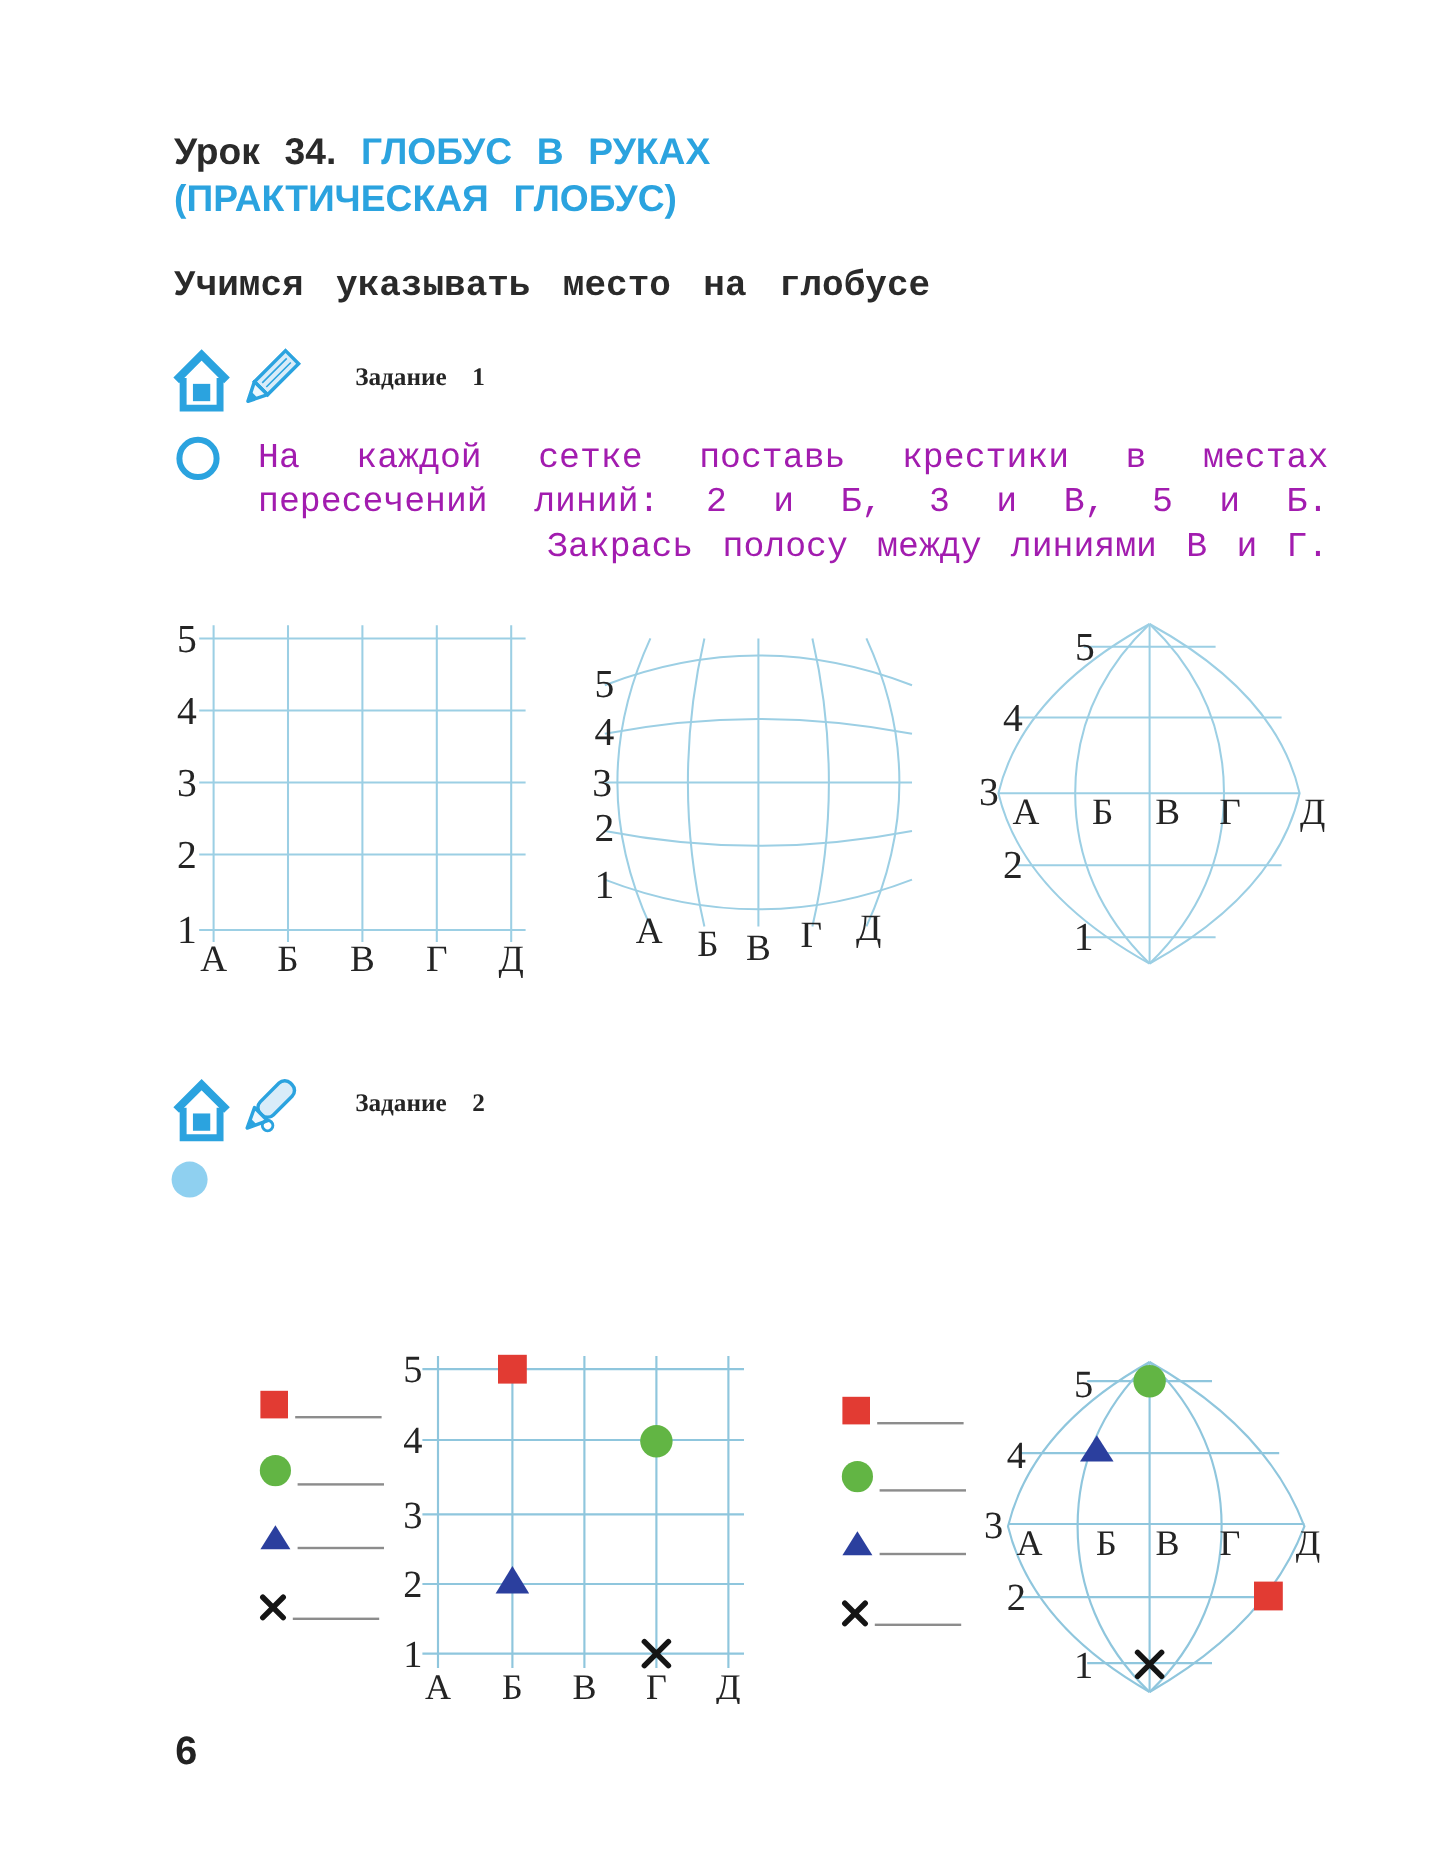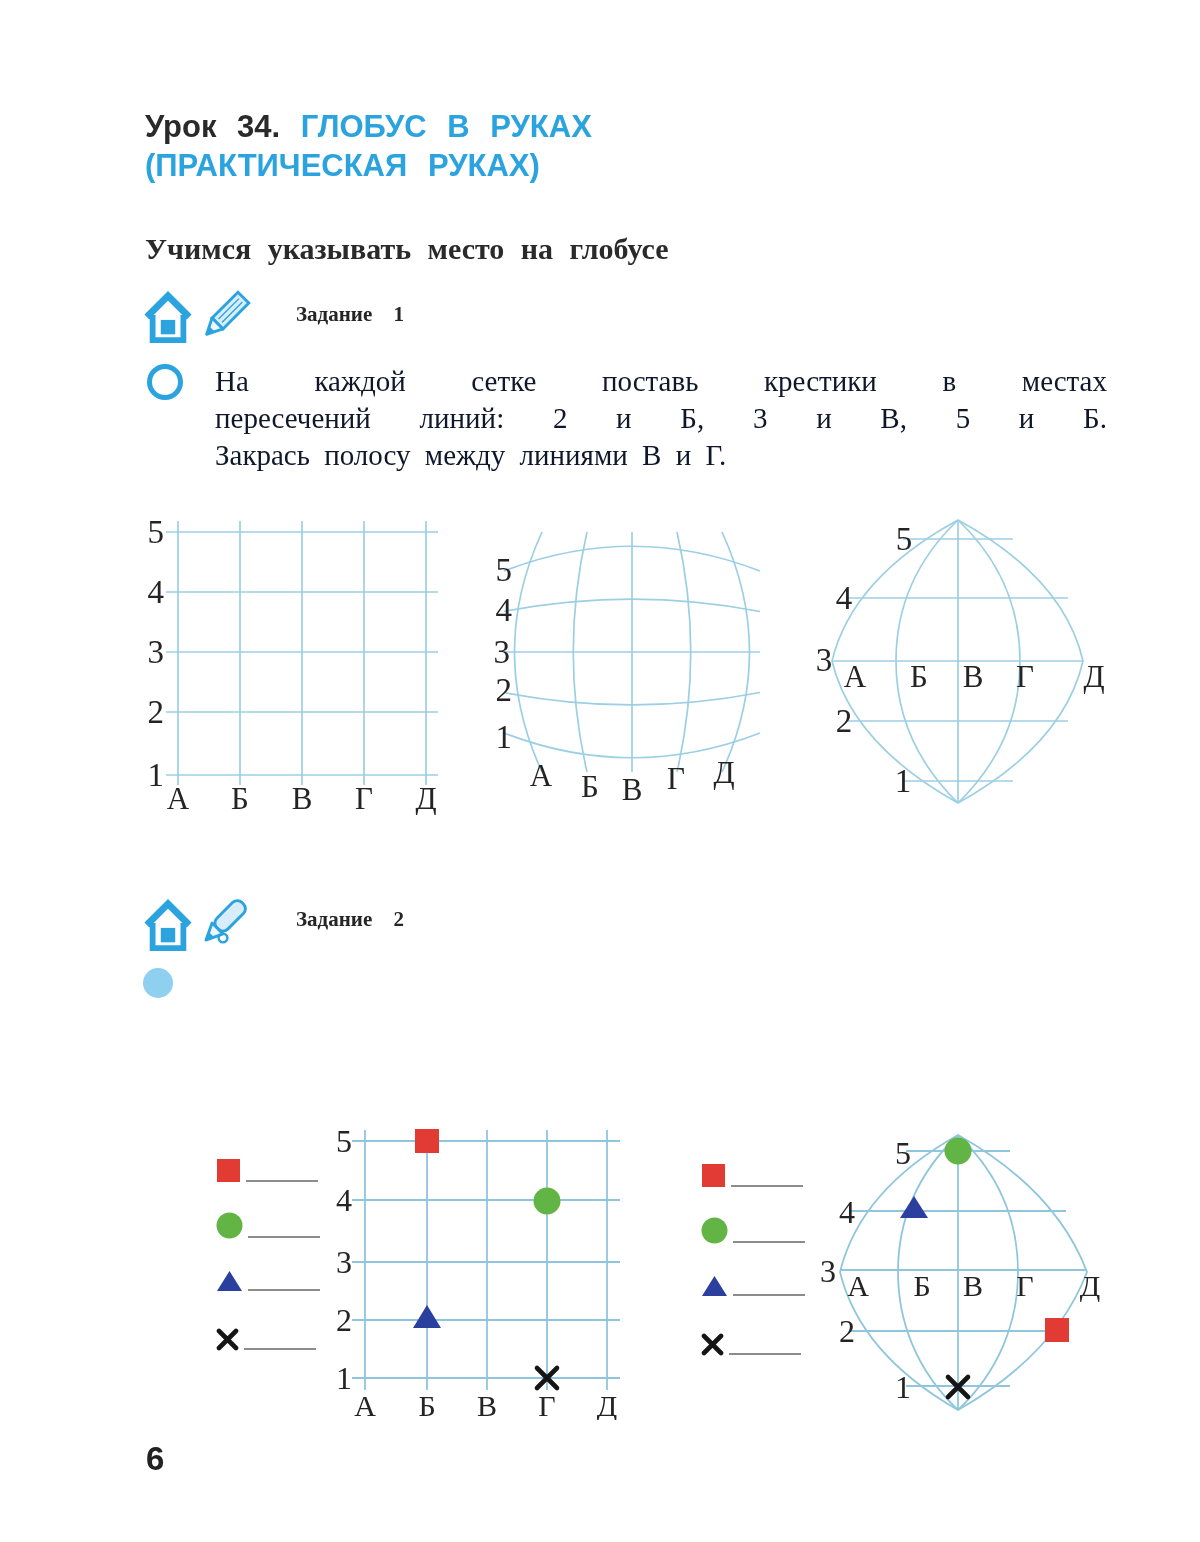--- a/index.html
+++ b/index.html
@@ -5,27 +5,27 @@
   html,body{margin:0;padding:0;background:#ffffff;}
   .page{position:relative;width:1200px;height:1542px;background:#ffffff;overflow:hidden;
         font-family:"Liberation Serif",serif;color:#232323;}
   .abs{position:absolute;}
 
   
   .title{left:145px;top:107px;font-family:"Liberation Sans",sans-serif;font-weight:bold;
          font-size:31px;line-height:39px;word-spacing:12px;}
   .title .dark{color:#2a2a2a;}
   .title .blue{color:#2ba3df;}
-  .subtitle{left:145px;top:232px;font-family:Liberation Serif, serif;font-weight:bold;
+  .subtitle{left:145px;top:222px;font-family:Liberation Mono, monospace;font-weight:bold;
             font-size:30px;color:#2a2a2a;word-spacing:9px;}
 
   .task-label{font-weight:bold;font-size:21px;color:#252525;word-spacing:16px;}
-  .para{left:215px;width:892px;font-size:29px;line-height:37px;color:#0f172a;}
+  .para{left:215px;width:892px;font-size:29px;line-height:37px;color:#a21caf;font-family:Liberation Mono, monospace;}
   .jline{text-align:justify;text-align-last:justify;}
-  .lline{text-align:left;word-spacing:7px;}
+  .lline{text-align:right;word-spacing:7px;}
 
   .bullet-open{width:26px;height:26px;border:5px solid #2ba3df;border-radius:50%;}
   .bullet-fill{width:30px;height:30px;border-radius:50%;background:#8fd0f0;}
 
   
   svg text{font-family:"Liberation Serif",serif;fill:#242424;}
   .num{font-size:33px;}
   .let{font-size:31px;}
   .num2{font-size:32px;}
   .let2{font-size:30px;}
@@ -43,21 +43,21 @@
 </head>
 <body>
 
 <div class="page">
 
   <div class="abs title">
     <div>
       <span class="dark">Урок 34.</span>
       <span class="blue">ГЛОБУС В РУКАХ</span>
     </div>
-    <div class="blue">(ПРАКТИЧЕСКАЯ РУКАХ)</div>
+    <div class="blue">(ПРАКТИЧЕСКАЯ ГЛОБУС)</div>
   </div>
 
   <div class="abs subtitle">Учимся указывать место на глобусе</div>
 
   <svg class="abs" style="left:143px;top:289px" width="50" height="56" viewBox="0 0 52 58">
     <path d="M4 29 L26 7 L48 29" fill="none" stroke="#2ba3df" stroke-width="7" stroke-linejoin="miter"></path>
     <path d="M10 27 L10 53 L42 53 L42 27" fill="none" stroke="#2ba3df" stroke-width="6"></path>
     <rect x="18.5" y="32" width="15" height="15" fill="#2ba3df"></rect>
   </svg>
   <svg class="abs" style="left:199px;top:284px" width="52" height="64" viewBox="0 0 54 64">

